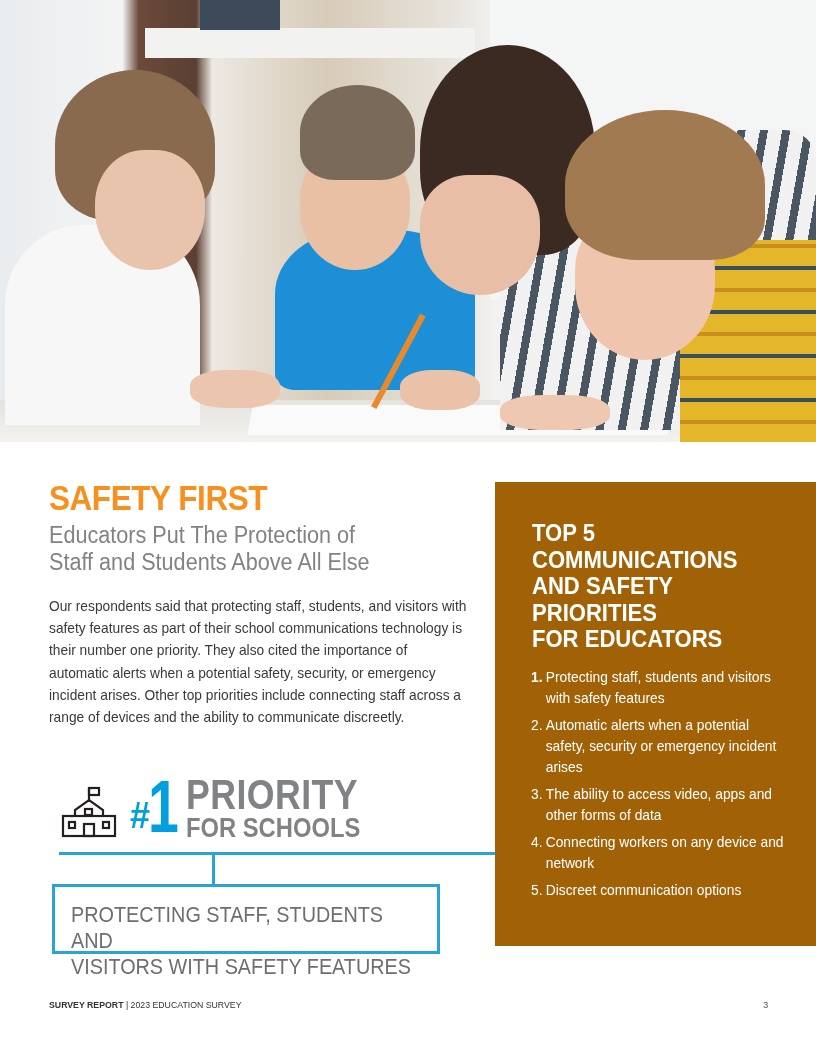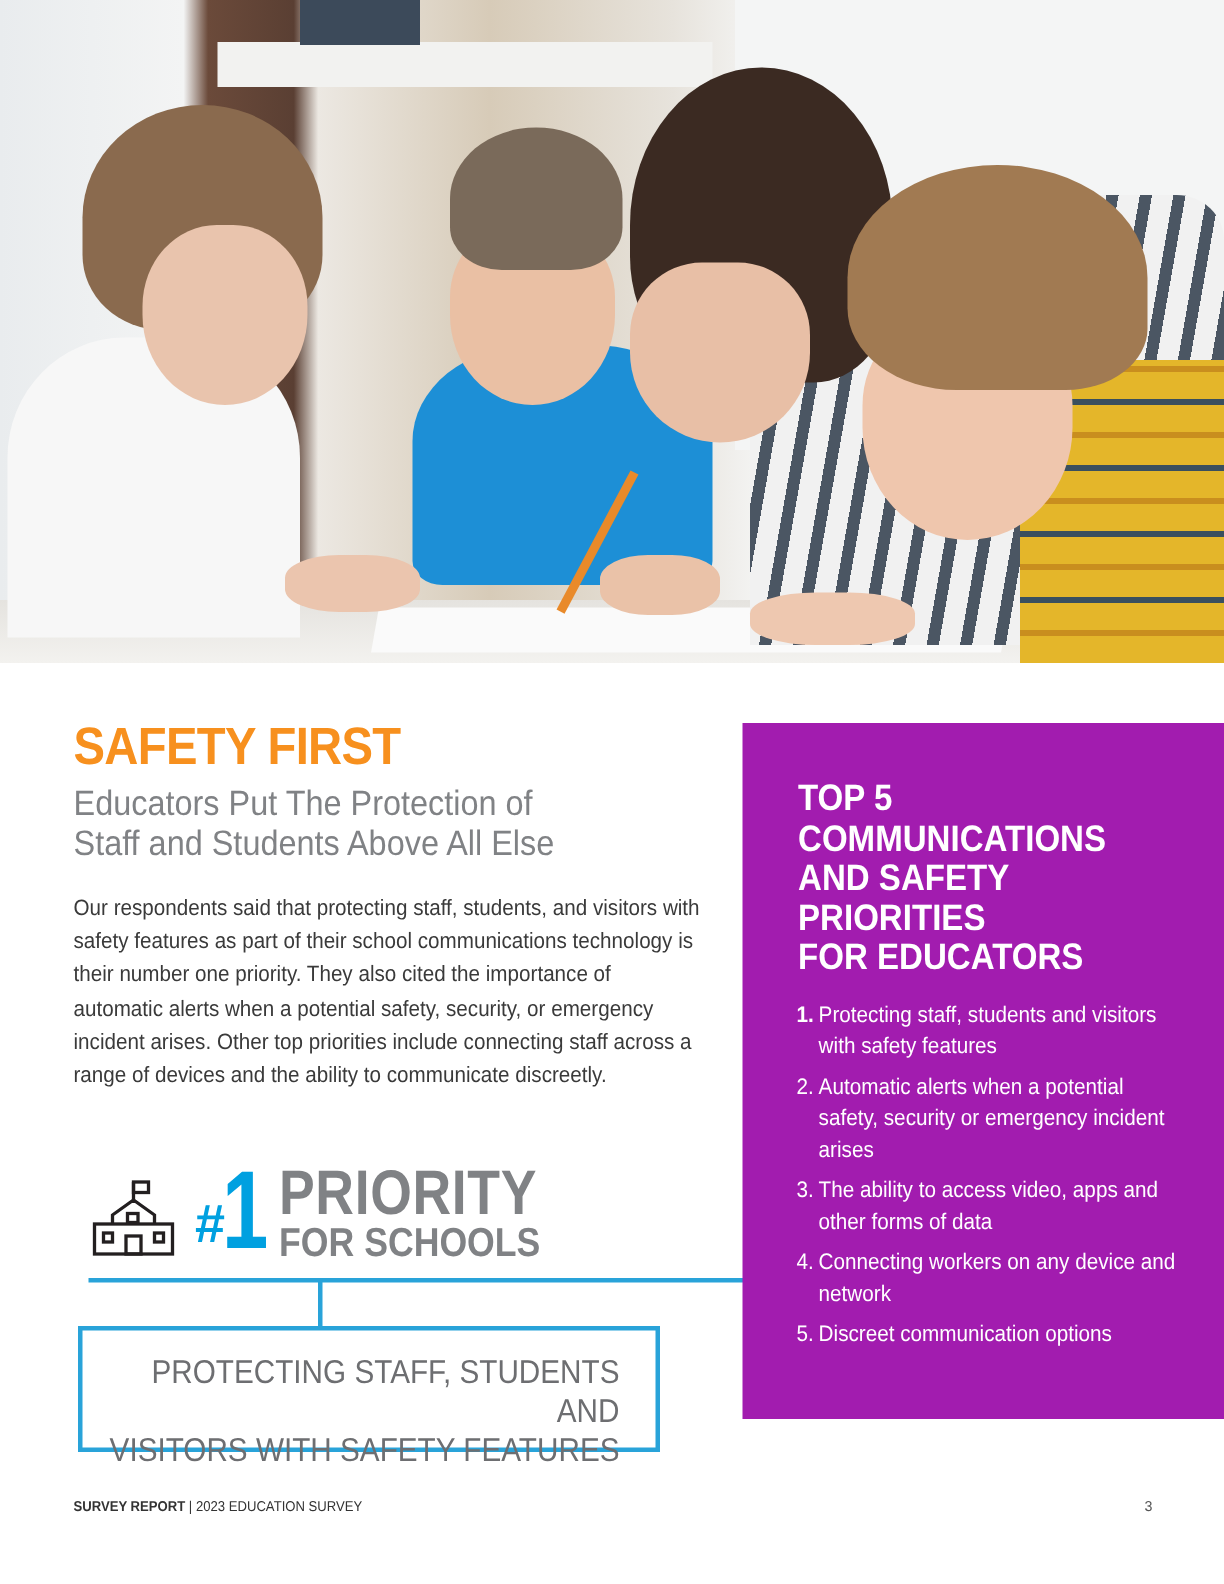--- a/index.html
+++ b/index.html
@@ -57,31 +57,31 @@
 
   .school-icon { position:absolute; left:61px; top:786px; width:56px; height:52px; }
   .hash { position:absolute; left:130px; top:795px; font-size:36px; font-weight:700; color:#00a0e0; }
   .one  { position:absolute; left:148px; top:770px; font-size:74px; font-weight:700; color:#00a0e0; line-height:74px; transform:scaleX(0.75); transform-origin:left; }
   .priority { position:absolute; left:186px; top:774px; font-size:42px; font-weight:700; color:#808285; line-height:42px; transform:scaleX(0.85); transform-origin:left; letter-spacing:0.5px; }
   .for-schools { position:absolute; left:186px; top:815px; font-size:27px; font-weight:700; color:#808285; line-height:27px; transform:scaleX(0.88); transform-origin:left; }
 
   .hline { position:absolute; left:59px; top:852px; width:437px; height:3px; background:#29a3d9; }
   .vline { position:absolute; left:212px; top:852px; width:3px; height:34px; background:#29a3d9; }
   .callout {
-    position:absolute; left:52px; top:884px; width:388px; height:84px;
-    border:3px solid #29a3d9; background:#fff;text-align:right;
+    position:absolute; left:52px; top:884px; width:388px; height:70px;
+    border:3px solid #29a3d9; background:#fff;
   }
   .callout-text {
     position:absolute; left:16px; top:15px; width:380px;
     font-size:22px; line-height:26px; color:#6d6e71; transform:scaleX(0.9); transform-origin:left;
   }
 
   
   .panel {
-    position:absolute; left:495px; top:482px; width:321px; height:464px; background:#a21caf;
+    position:absolute; left:495px; top:482px; width:321px; height:464px; background:#a16207;
   }
   .panel-title {
     position:absolute; left:37px; top:38px; width:300px;
     font-size:24.5px; font-weight:700; line-height:26.5px; color:#ffffff; transform:scaleX(0.9); transform-origin:left;
   }
   .panel-list { position:absolute; left:36px; top:184px; width:280px; list-style:none; }
   .panel-list li {
     position:relative; padding-left:16px; font-size:15px; line-height:21px; color:#ffffff;
     margin-bottom:6px; transform:scaleX(0.92); transform-origin:left;
   }

